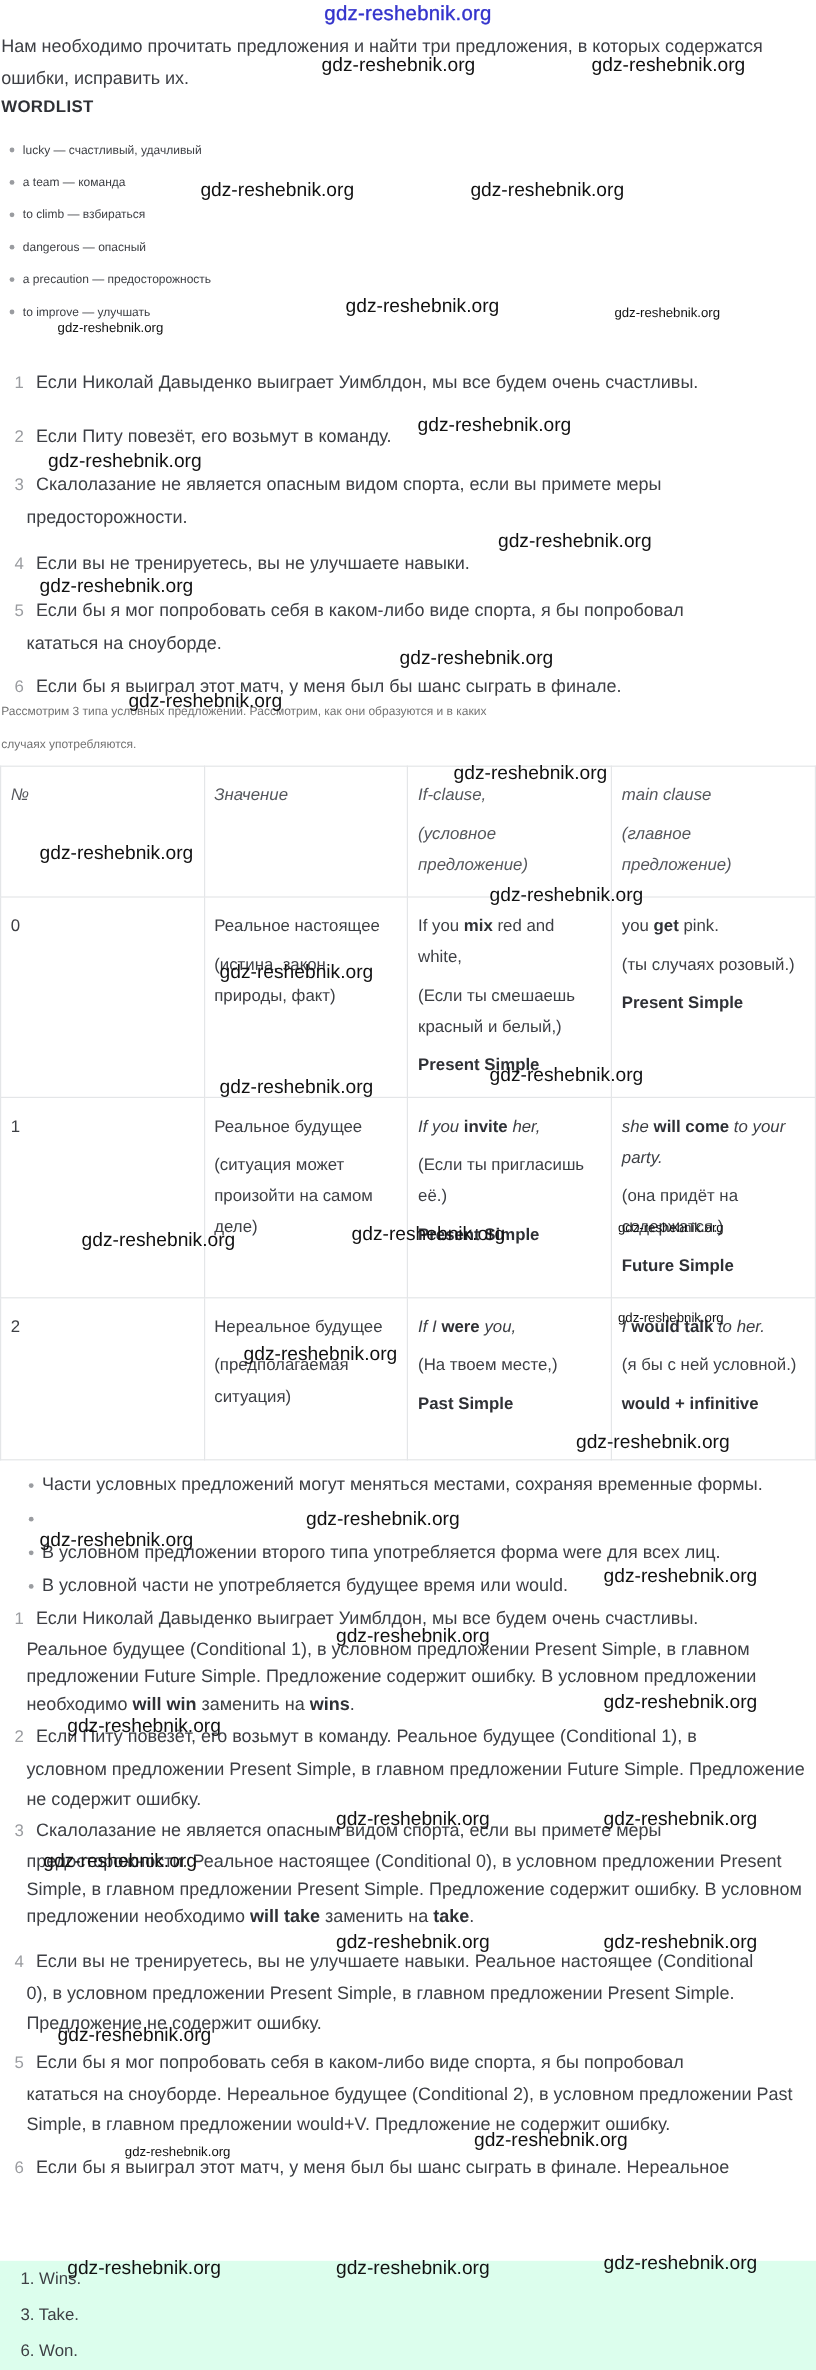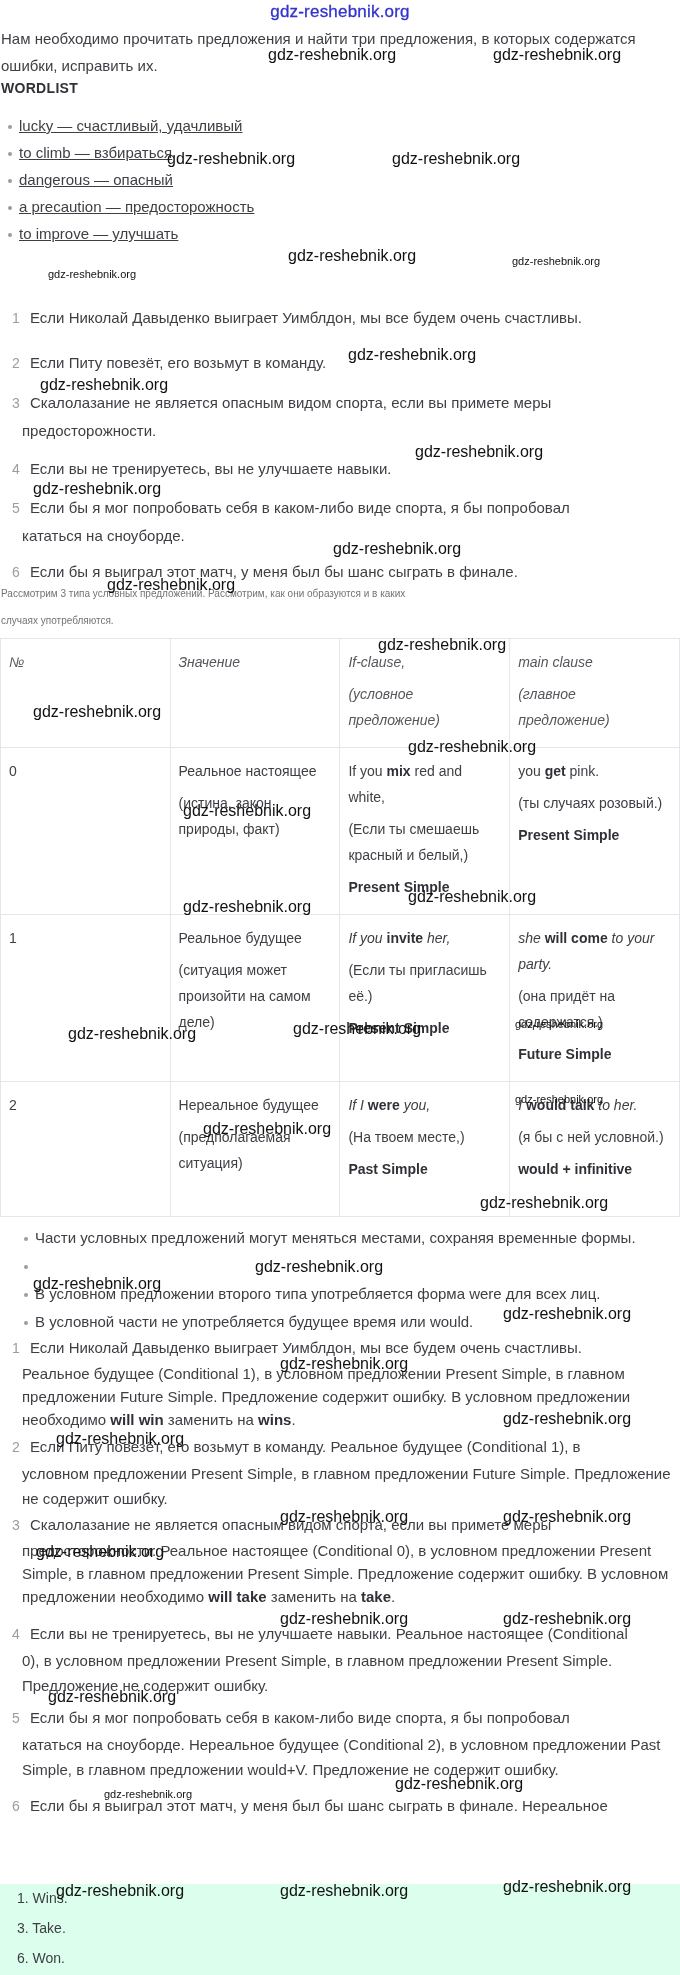--- a/index.html
+++ b/index.html
@@ -6,21 +6,21 @@
   body { width: 680px; height: 1975px; position: relative; overflow: hidden;
          font-family: "Liberation Sans", sans-serif; color: #3a3c40; font-size: 15px; }
   .abs { position: absolute; }
   .site-link { top: 2px; left: 0; width: 680px; text-align: center; color: #3333cc;
                font-family: "Liberation Sans", sans-serif; font-size: 17px; letter-spacing: 0.2px;
                -webkit-text-stroke: 0.3px #3333cc; text-decoration: none; }
   .intro { left: 1px; top: 25px; width: 640px; line-height: 27px; font-size: 15px; color: #3d3f44; }
   .wordlist-title { left: 1px; top: 80px; font-weight: bold; font-size: 14px; color: #2f3136;
                     letter-spacing: 0.3px; }
   ul.words { list-style: none; margin: 0; padding: 0; left: 8px; top: 115px; }
-  ul.words li { height: 27px; line-height: 22px; font-size: 15px; color: #3d3f44; text-decoration: underline; }
+  ul.words li { height: 27px; line-height: 22px; font-size: 10px; color: #3d3f44; }
   ul.words li .dot { display: inline-block; width: 4px; height: 4px; border-radius: 50%;
                      background: #9a9ca0; margin-right: 7px; vertical-align: middle; }
   .num { color: #9a9ca0; display: inline-block; width: 18px; font-size: 14px; }
   .ex { left: 12px; width: 650px; font-size: 15px; color: #3d3f44; line-height: 28px; }
   .ex .cont { padding-left: 10px; }
   .para { left: 1px; width: 670px; font-size: 10px; color: #737373; line-height: 27px; }
   table.cond { position: absolute; left: 0; top: 638px; width: 680px; border-collapse: collapse;
                font-size: 14px; color: #3d3f44; }
   table.cond td { border: 1px solid #e4e6e8; vertical-align: top; padding: 10px 8px 8px 8px;
                   line-height: 26px; }
@@ -44,20 +44,21 @@
 <body>
 
 <div class="abs site-link">gdz-reshebnik.org</div>
 
 <div class="abs intro">Нам необходимо прочитать предложения и найти три предложения, в которых содержатся ошибки, исправить их.</div>
 
 <div class="abs wordlist-title">WORDLIST</div>
 
 <ul class="abs words">
   <li><span class="dot"></span><span>lucky — счастливый, удачливый</span></li>
+  <li><span class="dot"></span><span>a team — команда</span></li>
   <li><span class="dot"></span><span>to climb — взбираться</span></li>
   <li><span class="dot"></span><span>dangerous — опасный</span></li>
   <li><span class="dot"></span><span>a precaution — предосторожность</span></li>
   <li><span class="dot"></span><span>to improve — улучшать</span></li>
 </ul>
 
 <div class="abs ex" style="top:304px">
   <span class="num">1</span><span>Если Николай Давыденко выиграет Уимблдон, мы все будем очень счастливы.</span>
 </div>
 <div class="abs ex" style="top:349px">

